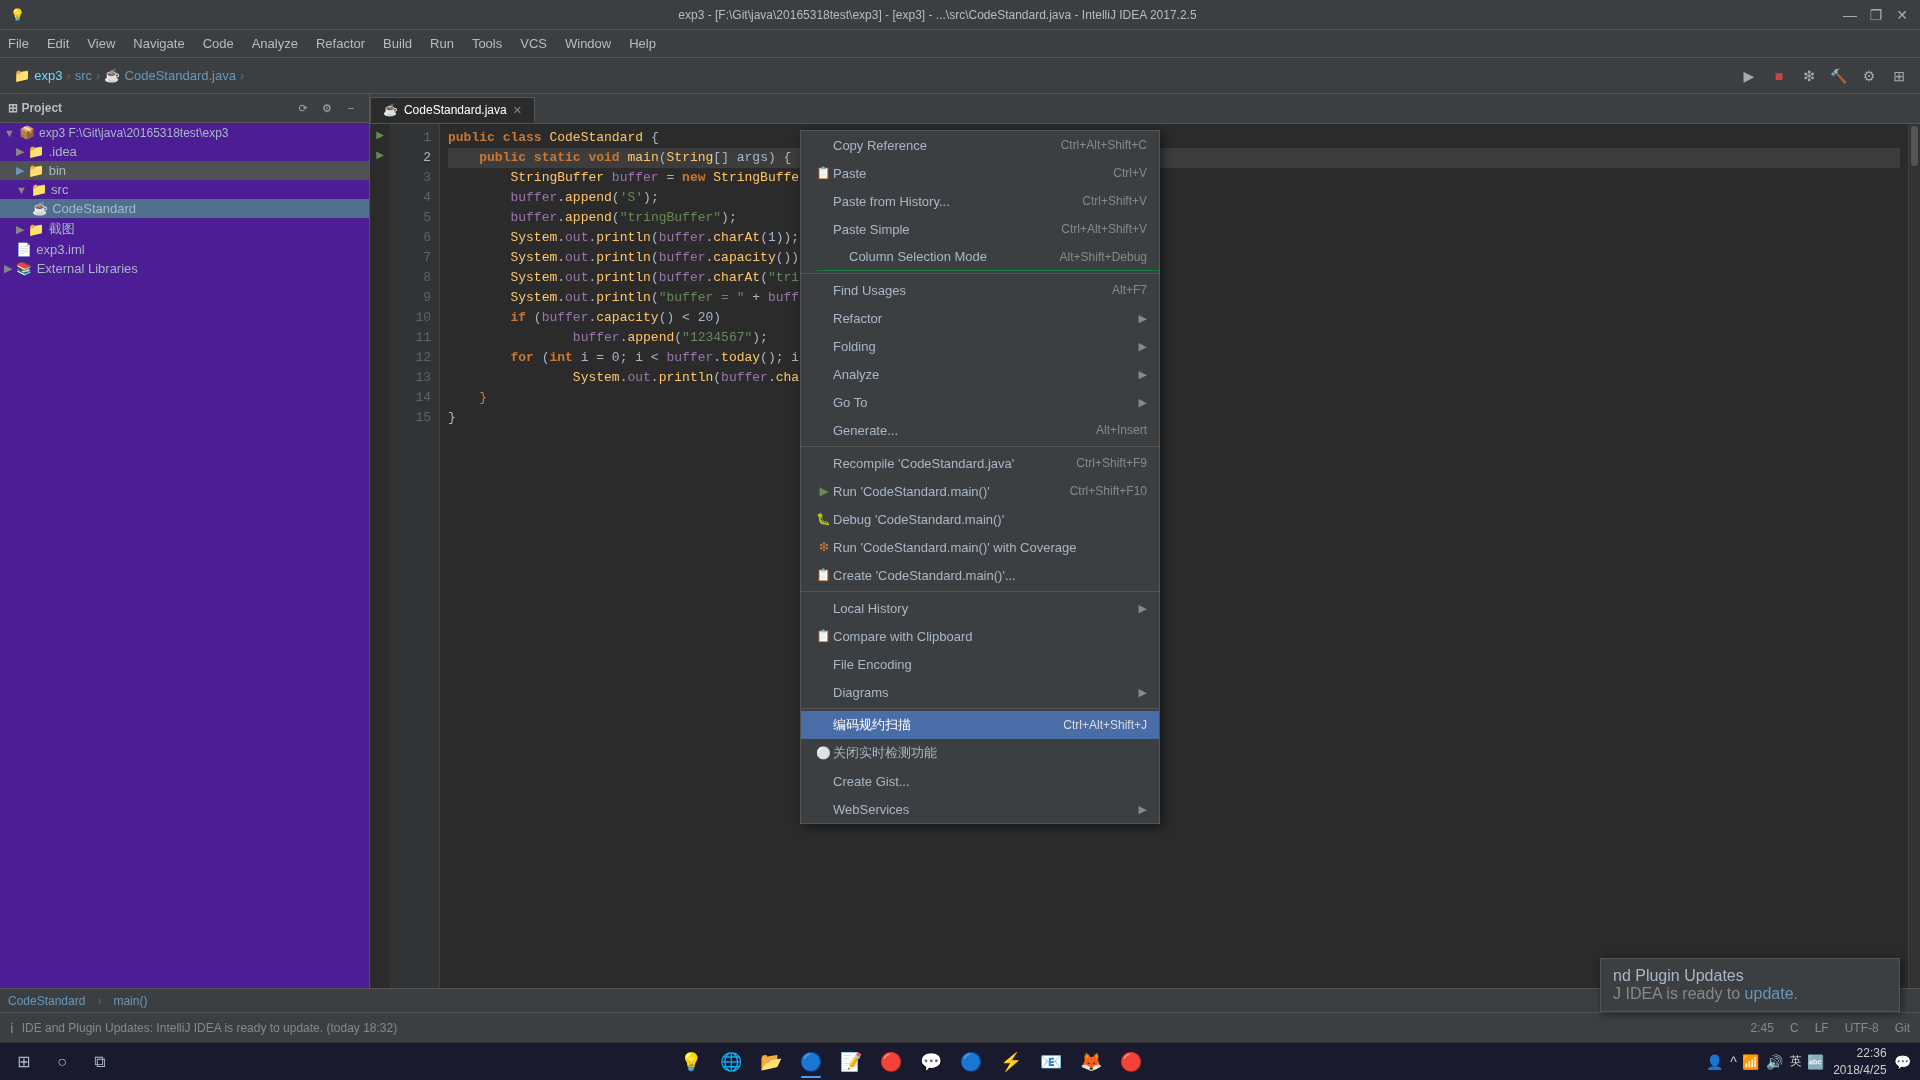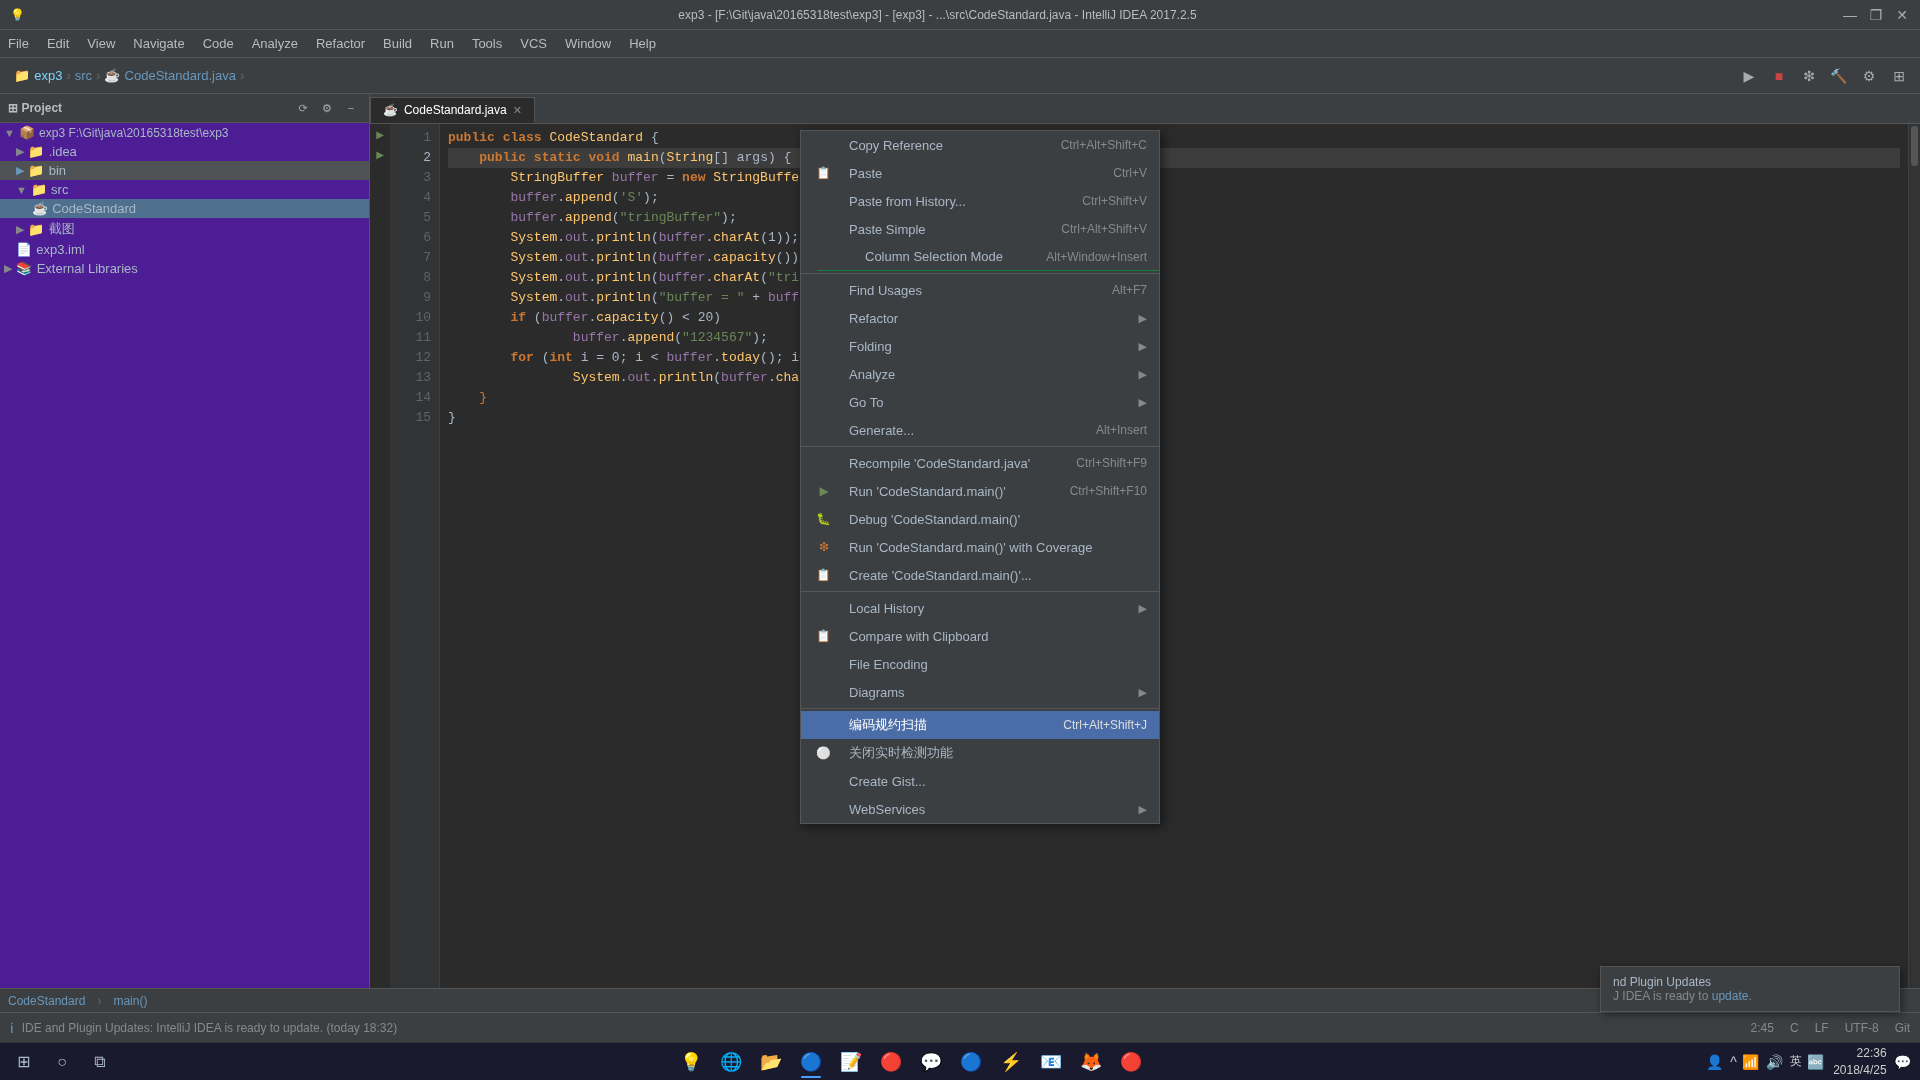--- a/index.html
+++ b/index.html
@@ -235,21 +235,21 @@
       display: flex;
       align-items: center;
       justify-content: space-between;
       cursor: pointer;
       font-size: 13px;
       color: #a9b7c6;
       height: 28px;
     }
     .cm-item.highlighted { background: #4A6DA7; color: #fff; }
     .cm-item.separator-after { border-bottom: 1px solid #15803d; margin-left: 16px; }
-    .cm-item .label { display: flex; align-items: center; gap: 16px; justify-content: center; }
+    .cm-item .label { display: flex; align-items: center; gap: 0; justify-content: center; }
     .cm-item .shortcut { color: #888; font-size: 12px; }
     .cm-item.highlighted .shortcut { color: #ddd; }
     .cm-icon { width: 18px; height: 18px; display: flex; align-items: center; justify-content: center; font-size: 12px; }
     .cm-arrow { color: #888; font-size: 11px; }
     .cm-separator { height: 1px; background: #555; margin: 2px 0; }
 
     
     #status-bar {
       background: #3c3f41;
       height: 30px;
@@ -579,21 +579,21 @@
       <span class="cm-icon"></span>
       <span>Paste Simple</span>
     </span>
     <span class="shortcut">Ctrl+Alt+Shift+V</span>
   </div>
   <div class="cm-item separator-after">
     <span class="label">
       <span class="cm-icon"></span>
       <span>Column Selection Mode</span>
     </span>
-    <span class="shortcut">Alt+Window+Insert</span>
+    <span class="shortcut">Alt+Shift+Debug</span>
   </div>
   <div class="cm-separator"></div>
   <div class="cm-item">
     <span class="label">
       <span class="cm-icon"></span>
       <span>Find Usages</span>
     </span>
     <span class="shortcut">Alt+F7</span>
   </div>
   <div class="cm-item">
@@ -740,21 +740,21 @@
   </div>
   <div class="status-right">
     <span>2:45</span>
     <span>C</span>
     <span>LF</span>
     <span>UTF-8</span>
     <span>Git</span>
   </div>
 </div>
 
-<div style="position:absolute; bottom:68px; right:20px; background:#3c3f41; border:1px solid #555; padding:8px 12px; width:300px; font-size:12px; color:#888; box-shadow:2px 2px 8px rgba(0,0,0,0.5);">
+<div style="position:absolute; bottom:68px; right:20px; background:#3c3f41; border:1px solid #555; padding:8px 12px; width:300px; font-size:16px; color:#888; box-shadow:2px 2px 8px rgba(0,0,0,0.5);">
   <div><span style="color:#a9b7c6;">nd Plugin Updates</span></div>
   <div>J IDEA is ready to <span style="color:#6897bb; cursor:pointer;">update</span>.</div>
 </div>
 
 <div id="taskbar">
   <div class="taskbar-left">
     <div class="taskbar-btn">⊞</div>
     <div class="taskbar-btn">○</div>
     <div class="taskbar-btn">⧉</div>
   </div>

